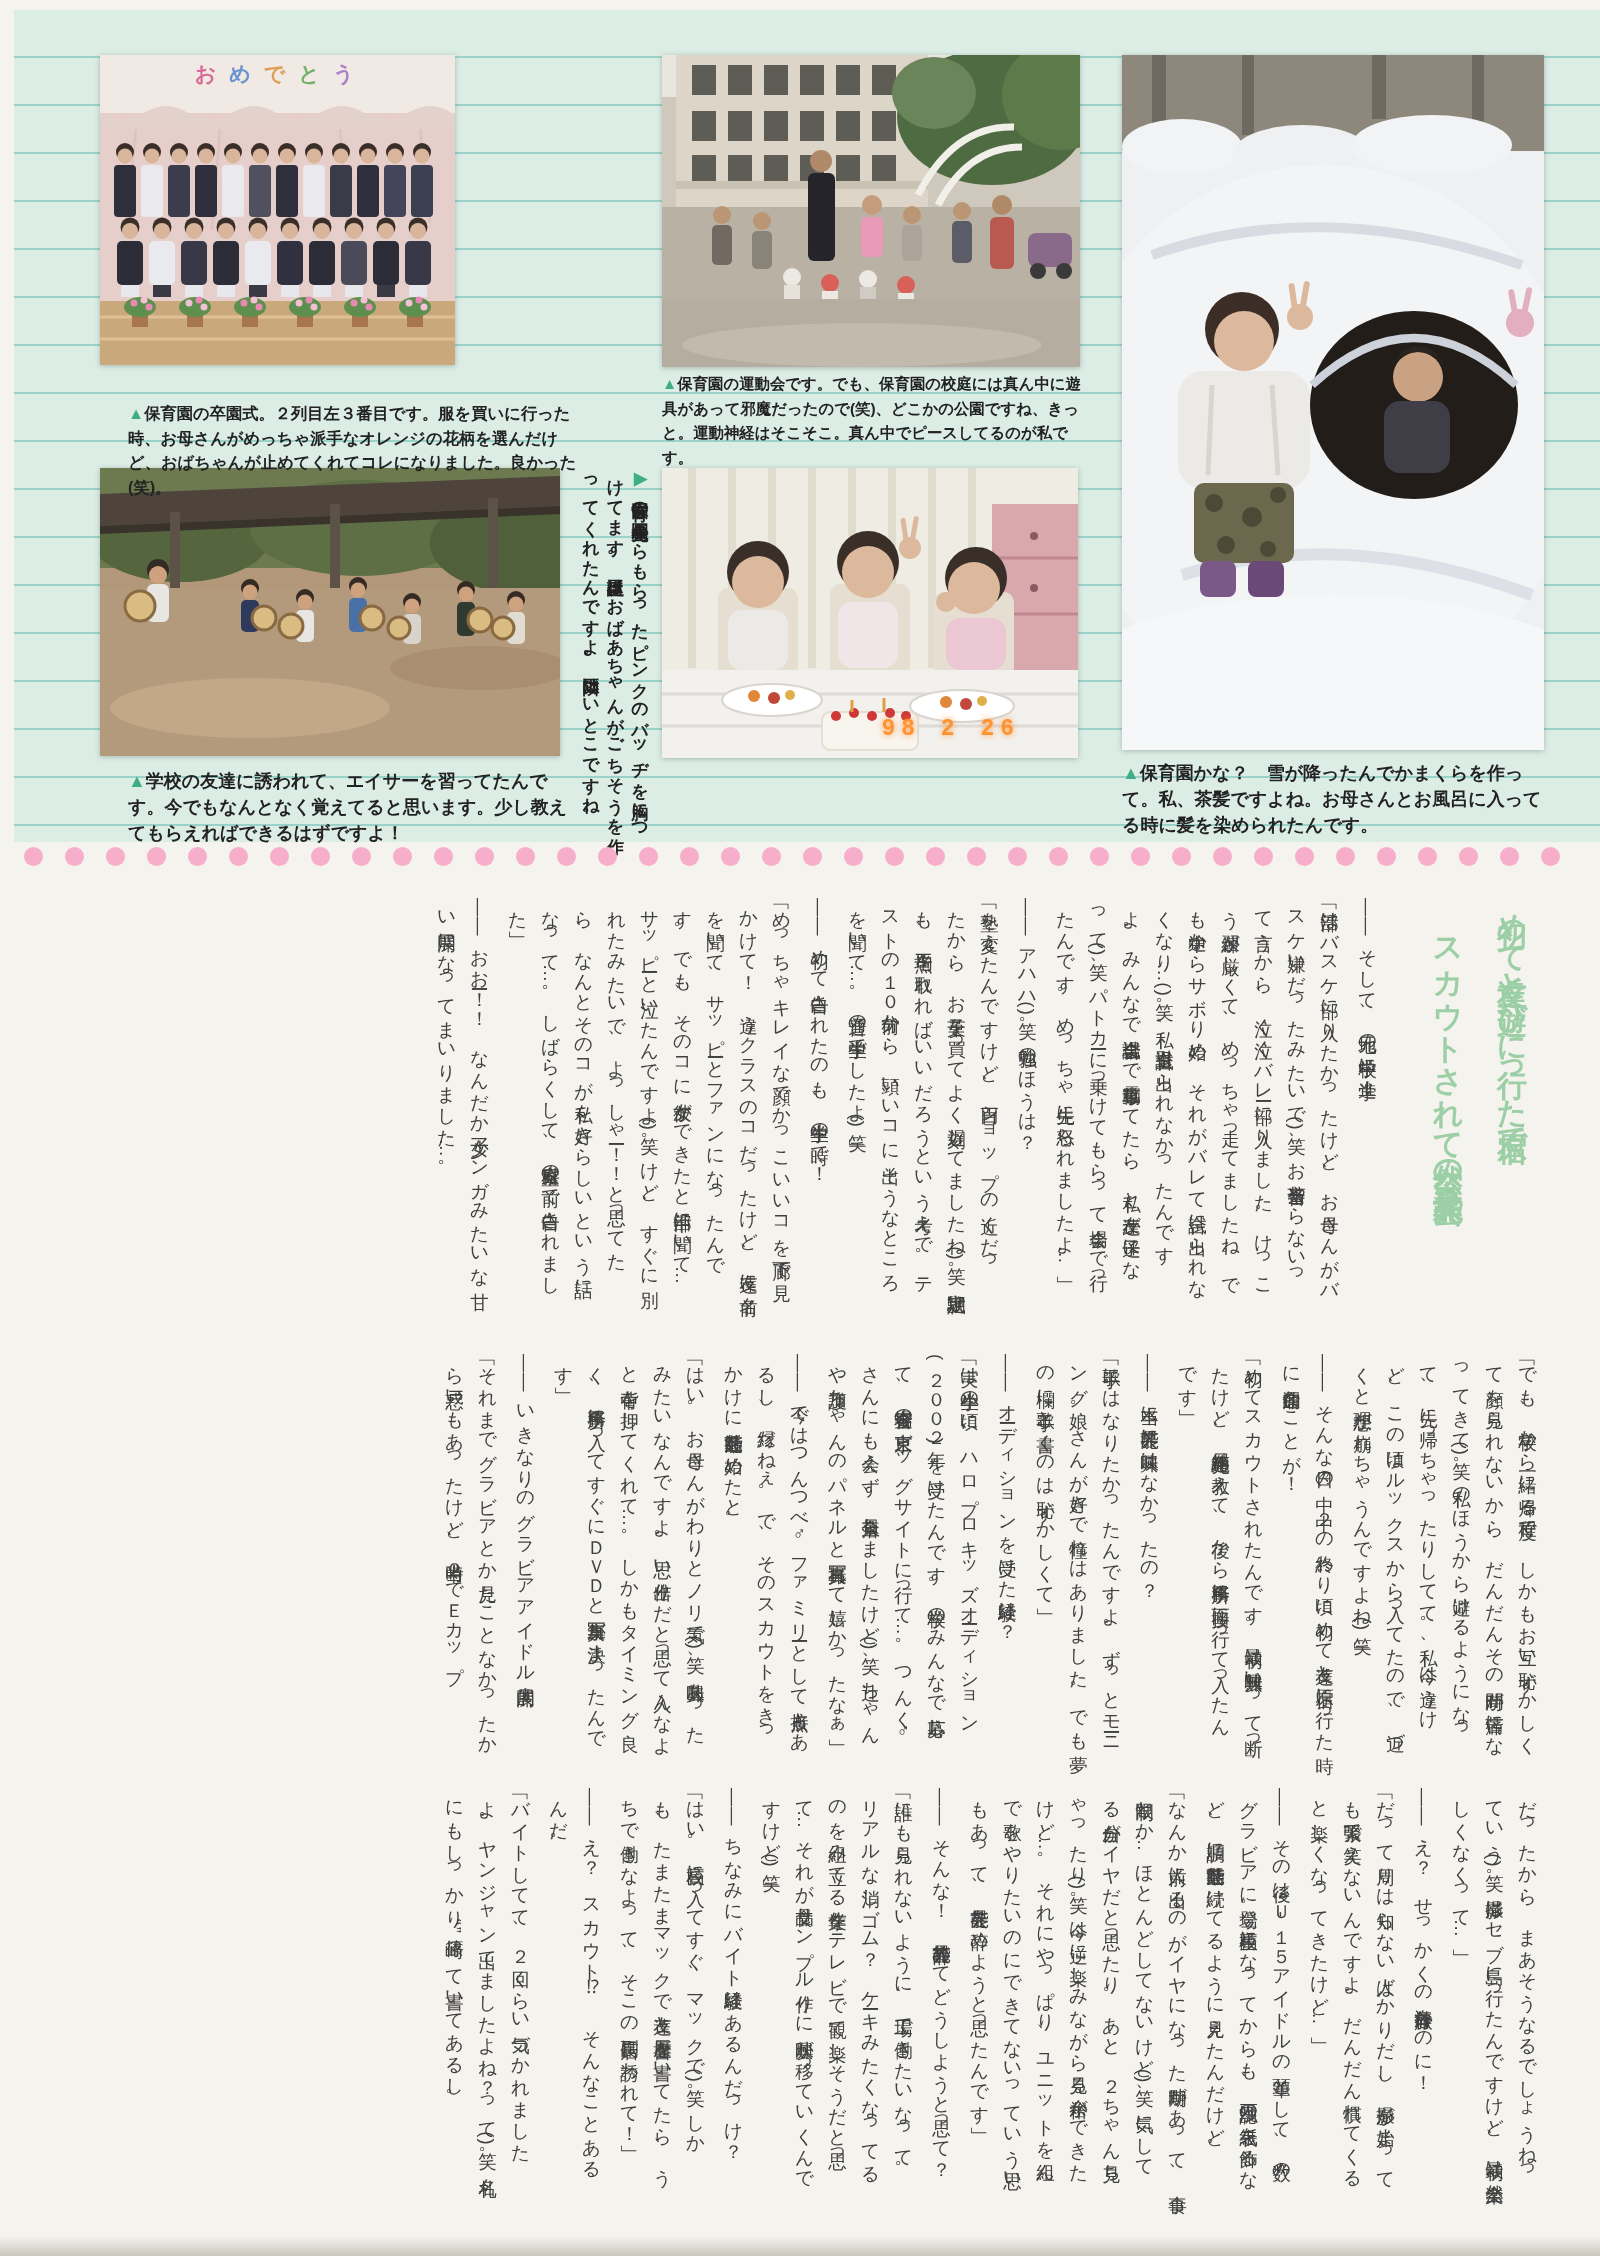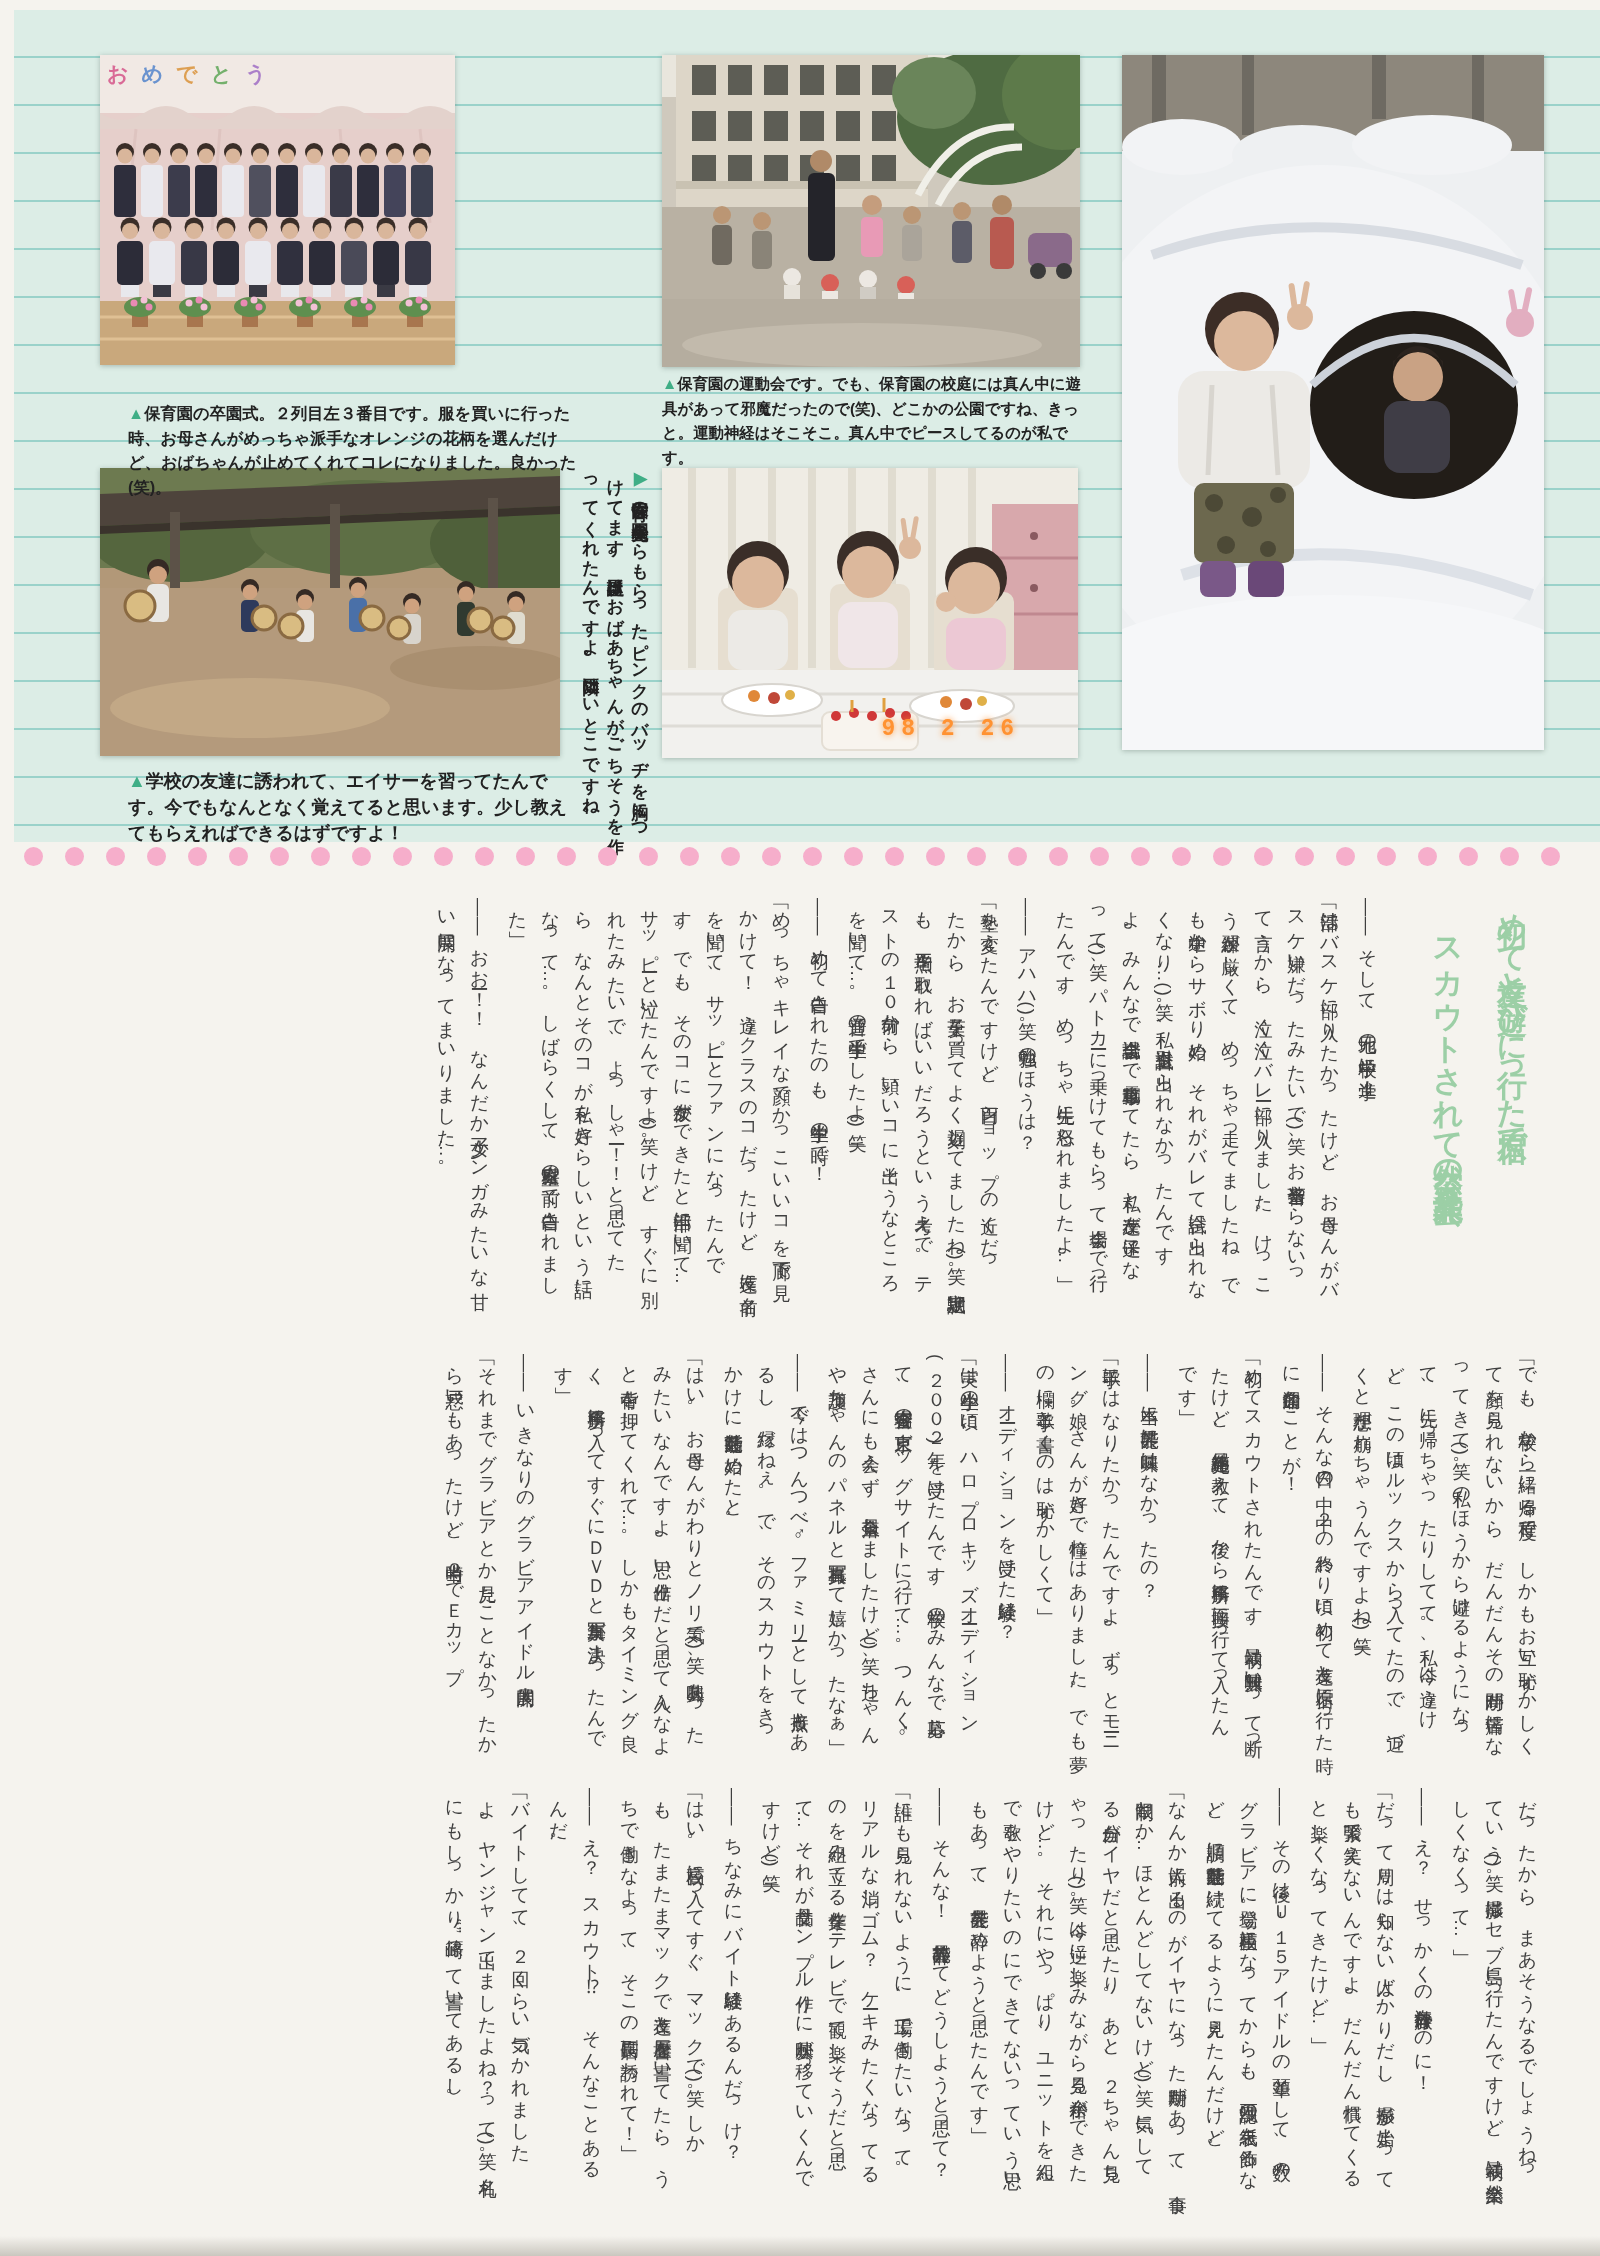--- a/index.html
+++ b/index.html
@@ -13,21 +13,21 @@
   .dots{position:absolute;left:24px;top:847px;display:flex;gap:22px;}
   .dot{width:19px;height:19px;border-radius:50%;background:#f6aecb;flex:0 0 auto;}
   
   .photo{position:absolute;overflow:hidden;box-shadow:0 1px 5px rgba(40,60,50,.30);background:#ccc;}
   #photo-grad  {left:100px;top:55px;  width:355px;height:310px;}
   #photo-sports{left:662px;top:55px;  width:418px;height:312px;}
   #photo-snow  {left:1122px;top:55px; width:422px;height:695px;}
   #photo-eisa  {left:100px;top:468px; width:460px;height:288px;}
   #photo-party {left:662px;top:468px; width:416px;height:290px;}
   .photo svg{display:block;}
-  .banner{position:absolute;top:5px;left:0;right:0;text-align:left;font-weight:bold;
+  .banner{position:absolute;top:5px;left:0;right:0;text-align:center;font-weight:bold;
           font-size:21px;letter-spacing:13px;padding-left:7px;}
   .banner span:nth-child(1){color:#d96a96}.banner span:nth-child(2){color:#6a93cf}
   .banner span:nth-child(3){color:#dd9f52}.banner span:nth-child(4){color:#74b06c}
   .banner span:nth-child(5){color:#ab7fc9}
   .stamp{position:absolute;right:58px;bottom:16px;font-family:Liberation Mono, monospace;
          font-size:23px;font-weight:bold;color:#ff9232;letter-spacing:6px;
          text-shadow:0 0 6px rgba(255,140,40,.85);}
   
   .cap{position:absolute;font-weight:bold;color:#222;}
   #cap-grad  {left:128px;top:372px;width:462px;font-size:16.3px;line-height:24.5px;margin-top:29px;}
@@ -499,20 +499,21 @@
   </div>
 
   <div class="cap" id="cap-grad"><span class="tri">▲</span><span>保育園の卒園式。２列目左３番目です。服を買いに行った時、お母さんがめっちゃ派手なオレンジの花柄を選んだけど、おばちゃんが止めてくれてコレになりました。良かった(笑)。</span></div>
 
   <div class="cap" id="cap-sports"><span class="tri">▲</span><span>保育園の運動会です。でも、保育園の校庭には真ん中に遊具があって邪魔だったので(笑)、どこかの公園ですね、きっと。運動神経はそこそこ。真ん中でピースしてるのが私です。</span></div>
 
   <div class="cap" id="cap-party"><span class="tri">▶</span><span>保育園の園長先生からもらったピンクのバッヂを胸につけてます。誕生日はおばあちゃんがごちそうを作ってくれたんですよ。両隣はいとこですね。</span></div>
 
   <div class="cap" id="cap-eisa"><span class="tri">▲</span><span>学校の友達に誘われて、エイサーを習ってたんです。今でもなんとなく覚えてると思います。少し教えてもらえればできるはずですよ！</span></div>
 
+  <div class="cap" id="cap-snow"><span class="tri">▲</span><span>保育園かな？　雪が降ったんでかまくらを作って。私、茶髪ですよね。お母さんとお風呂に入ってる時に髪を染められたんです。</span></div>
 
   <div class="dots">
       <span class="dot"></span>
       <span class="dot"></span>
       <span class="dot"></span>
       <span class="dot"></span>
       <span class="dot"></span>
       <span class="dot"></span>
       <span class="dot"></span>
       <span class="dot"></span>

